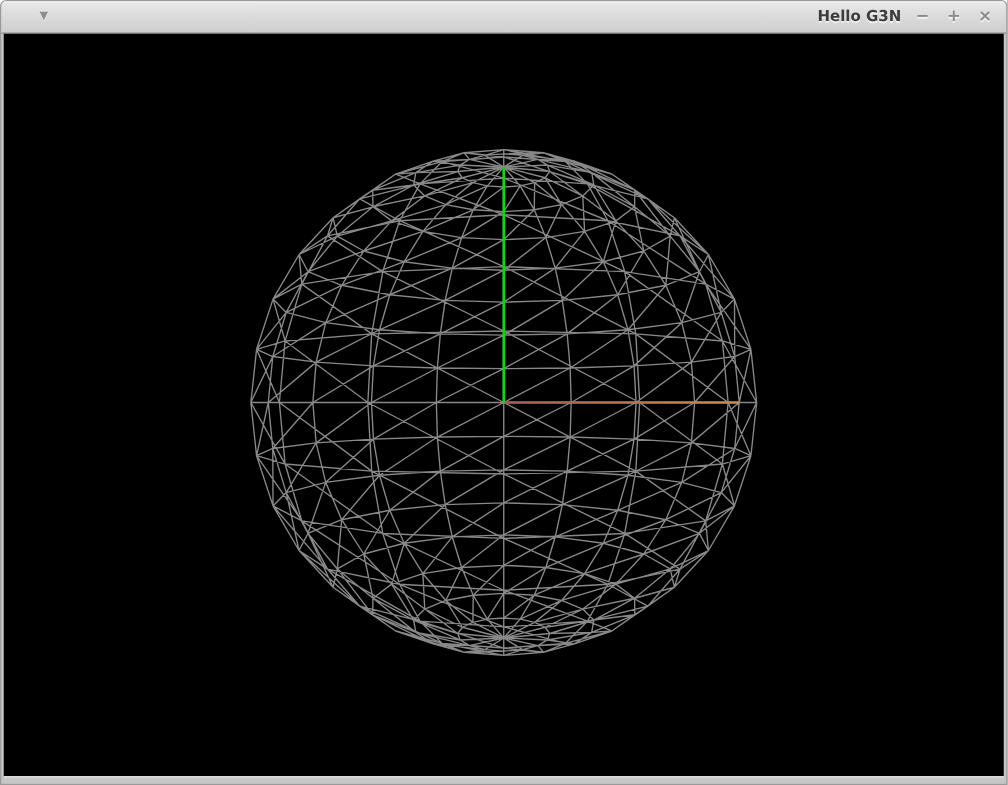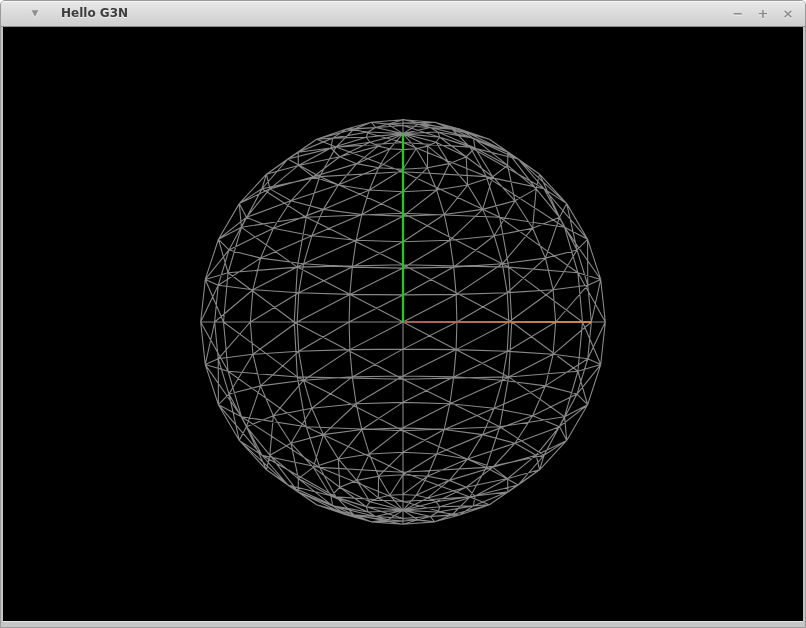--- a/index.html
+++ b/index.html
@@ -15,21 +15,21 @@
     box-shadow:inset 0 1px 0 #f6f6f6;
     display:flex;align-items:center;
   }
   .menu-btn{
     margin-left:26px;width:16px;text-align:center;
     color:#8f8f8f;font-size:9px;line-height:25px;cursor:default;
     text-shadow:0 1px 0 #ffffff;
   }
   .title{
     position:absolute;left:60px;right:84px;top:0;height:25px;
-    text-align:left;line-height:25px;
+    text-align:right;line-height:25px;
     font-size:12px;font-weight:bold;color:#3c3c3c;
     text-shadow:0 1px 0 #efefef;
     white-space:nowrap;overflow:hidden;
   }
   .controls{
     position:absolute;right:10px;top:0;height:25px;
     display:flex;align-items:center;gap:11px;
   }
   .ctrl{
     width:14px;height:25px;line-height:25px;text-align:center;

